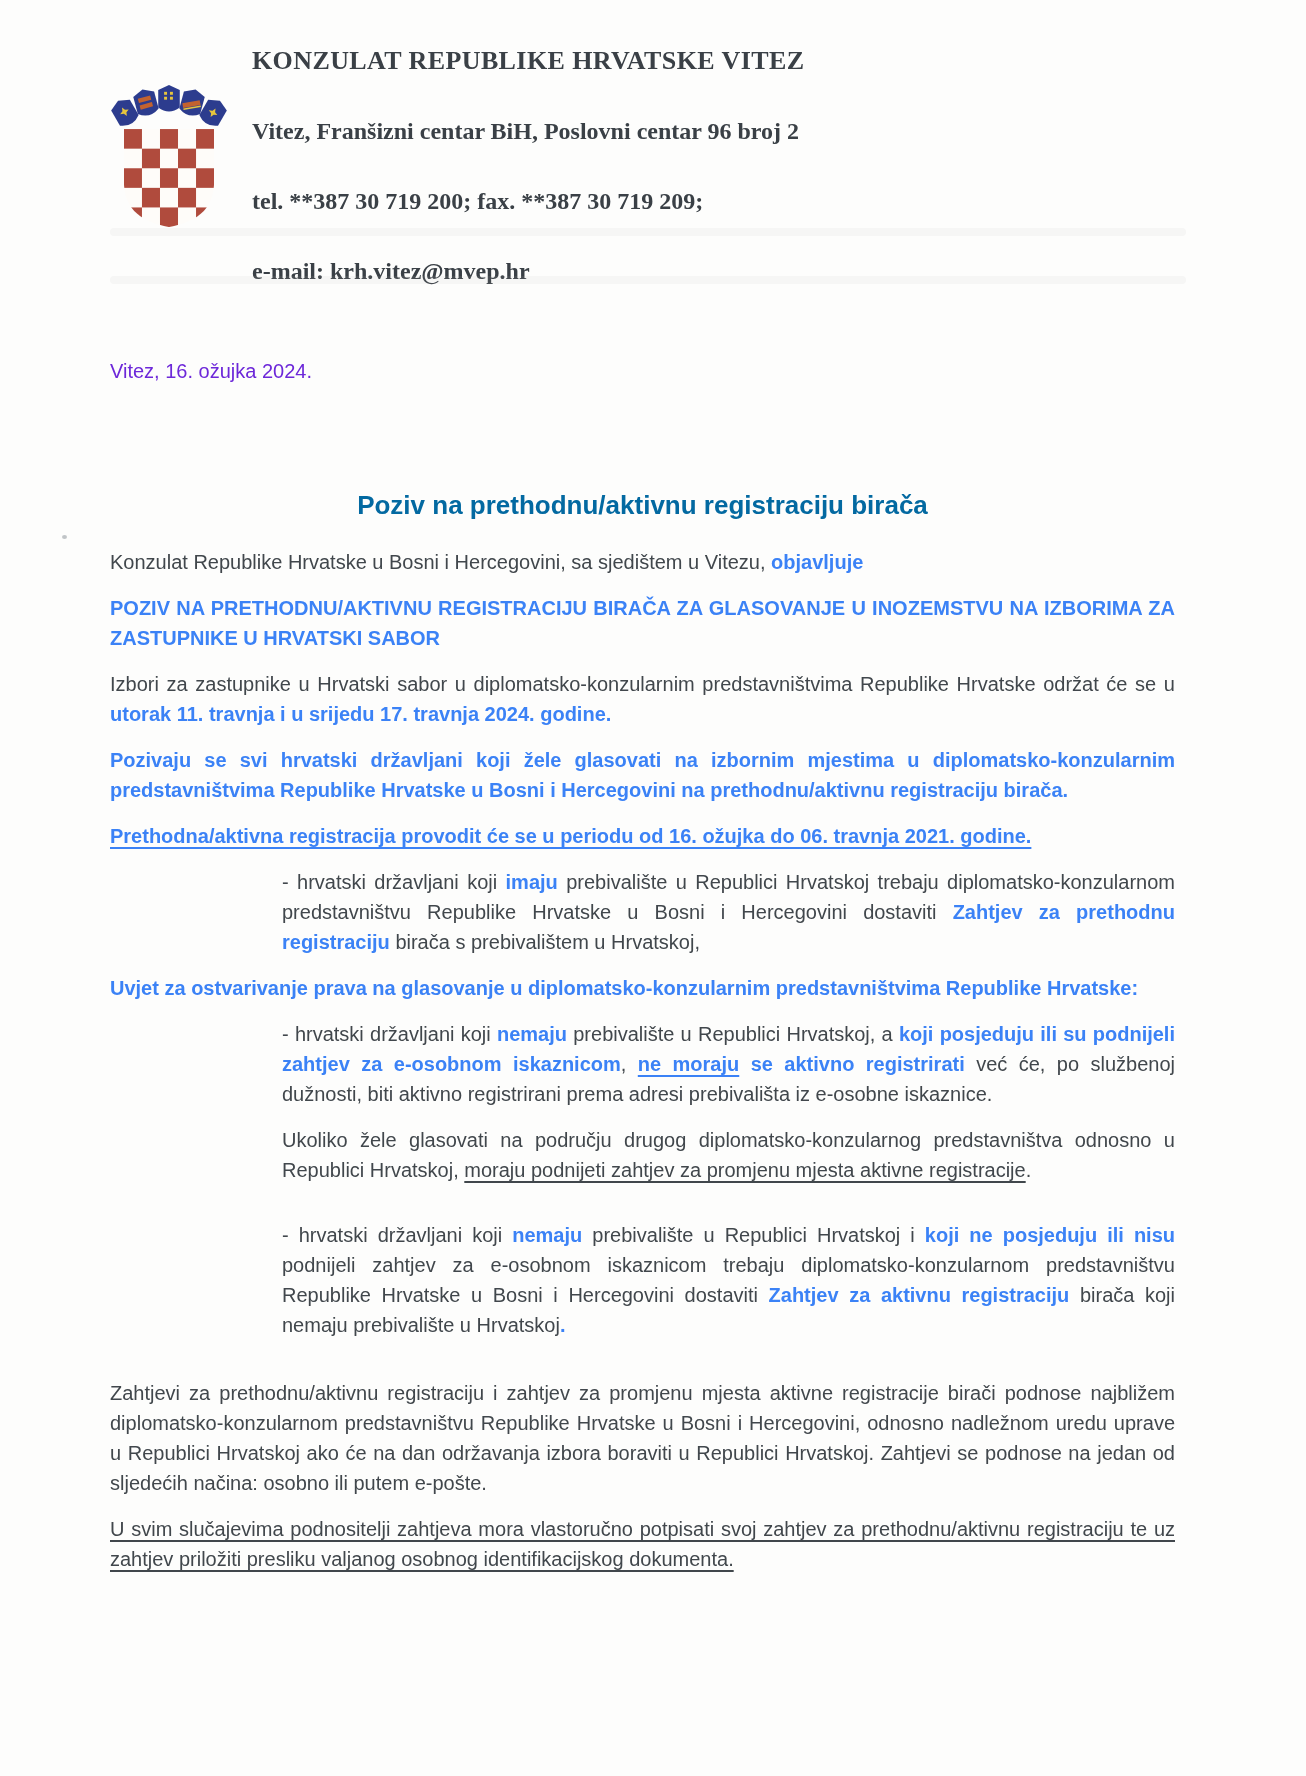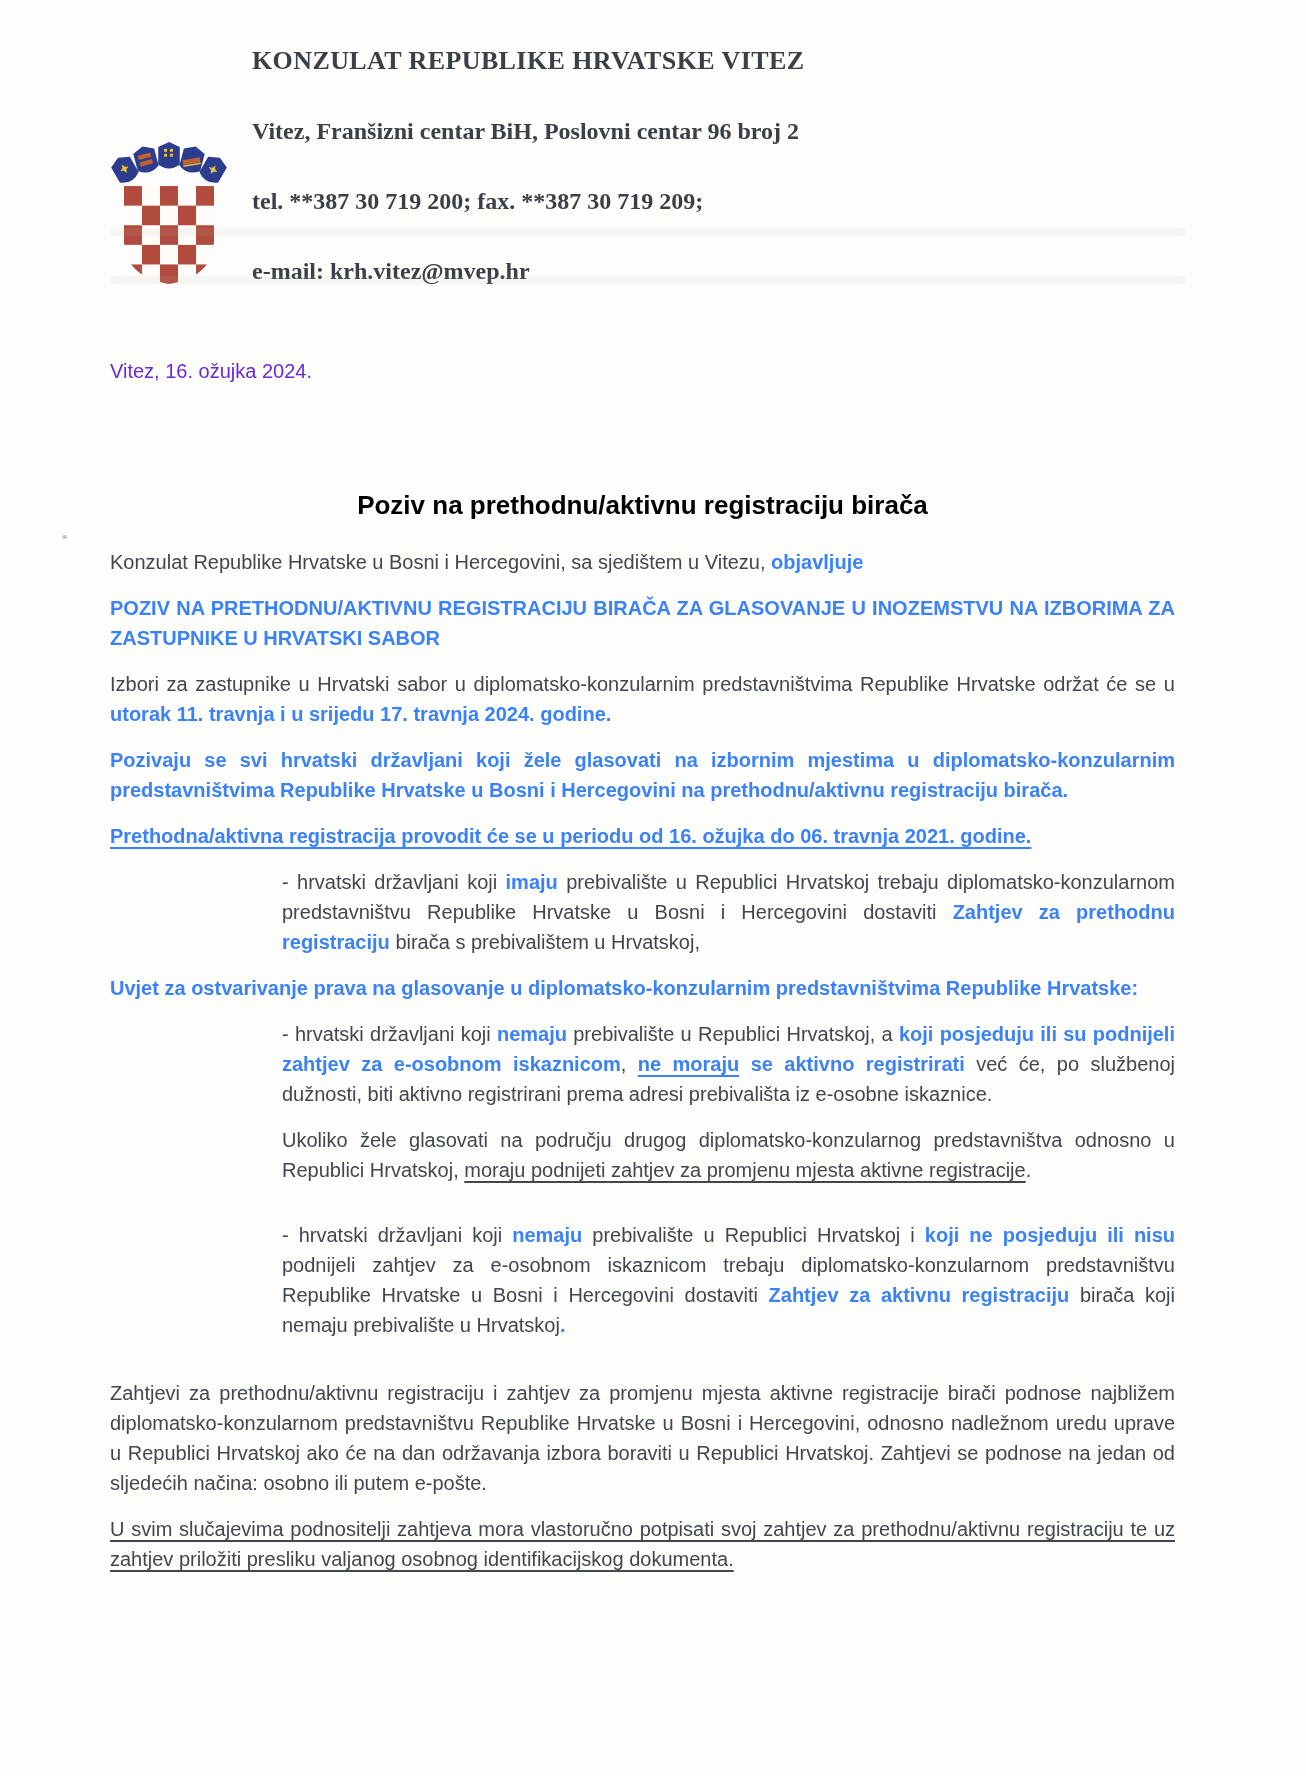--- a/index.html
+++ b/index.html
@@ -8,21 +8,21 @@
     width:1306px; height:1776px;
     margin:0 auto;
     background:#fdfdfc;
     box-sizing:border-box;
     padding:26px 131px 0 110px;
     overflow:hidden;
     font-family:"Liberation Sans", sans-serif;
     color:#41474c;
   }
   
-  .header { display:flex; align-items:flex-end; gap:24px; }
+  .header { display:flex; align-items:center; gap:24px; }
   .logo svg { display:block; }
   .header-text {
     font-family:"Liberation Serif", serif;
     font-weight:bold;
     color:#3a4046;
     padding-top:20px;
   }
   .org  { font-size:26px; line-height:30px; letter-spacing:.4px; }
   .addr { font-size:24px; line-height:29px;margin-top:41px; }
   
@@ -30,21 +30,21 @@
   .cell-white   { fill:var(--logo-white, #fefcf9); }
   .crown-shield { fill:var(--logo-blue, #2c3c8e); }
   .acc-orange   { fill:var(--logo-orange, #c2622f); }
   .acc-yellow   { fill:var(--logo-yellow, #e6c53d); }
   
   .dateline { margin-top:70px; font-size:20px; line-height:30px; color:#6d28d9; }
   .title {
     margin:104px 0 0 0;
     font-size:26px; font-weight:bold;
     text-align:center;
-    color:#000000;
+    color:#0369a1;
   }
   .body { margin-top:26px; }
   .para {
     margin:0 0 16px 0;
     font-size:20px;
     line-height:30px;
     text-align:justify;
     color:#41474c;
   }
   .para .b { font-weight:bold; color:#3b82f6; }

